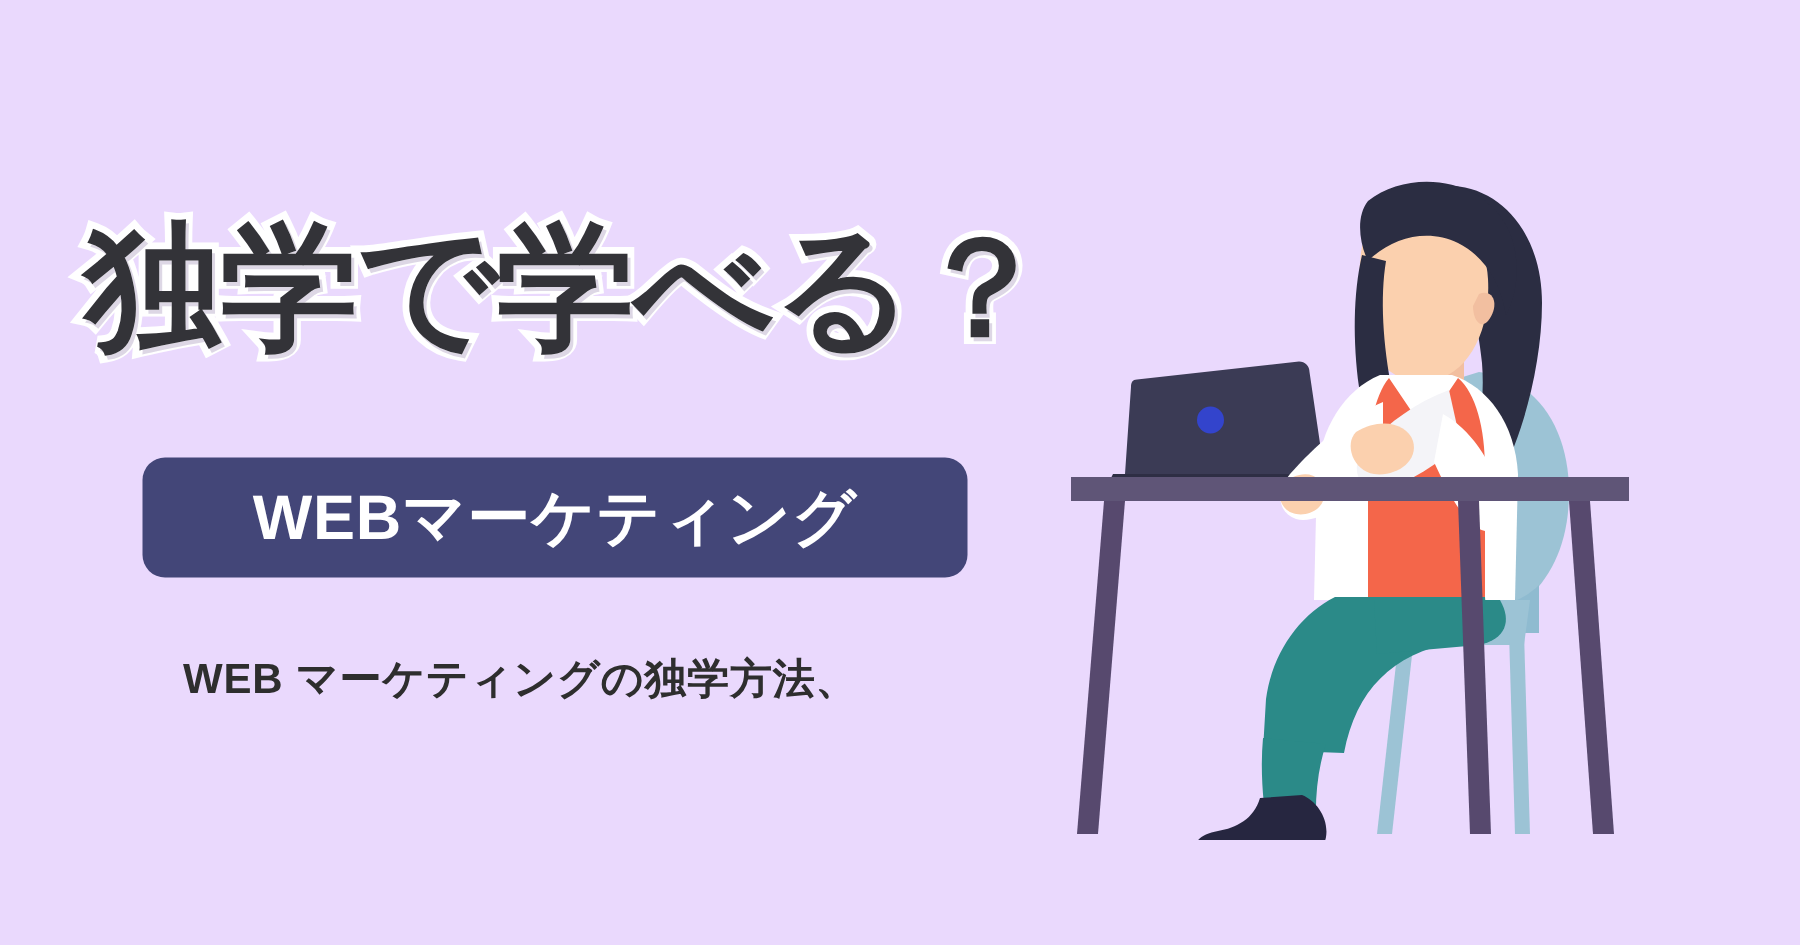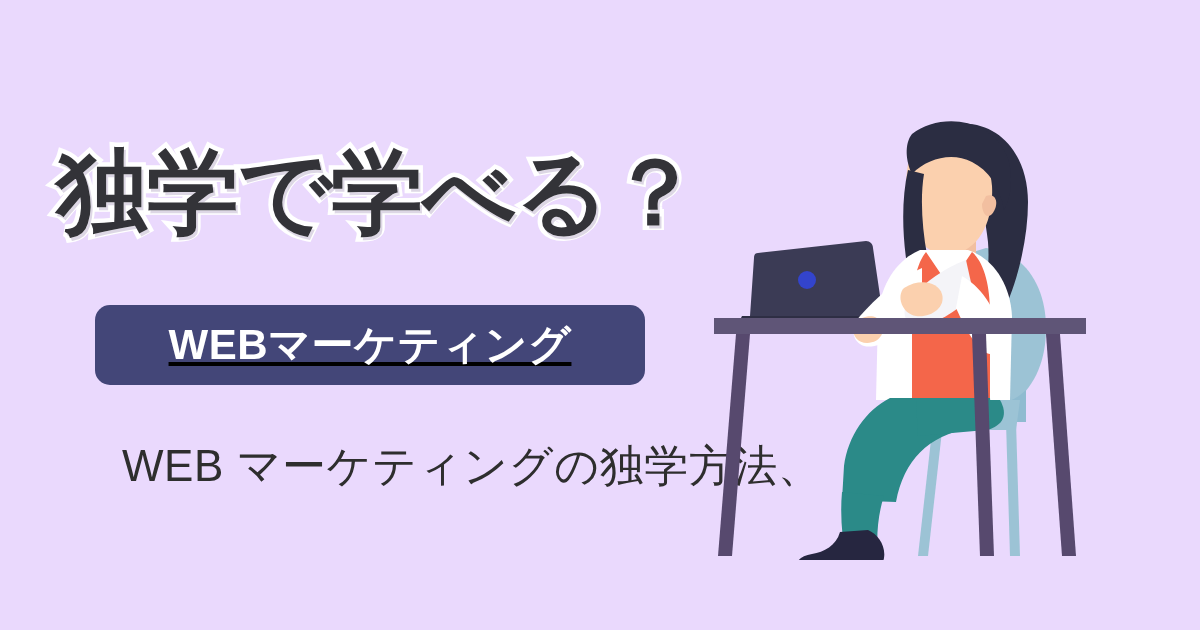--- a/index.html
+++ b/index.html
@@ -52,38 +52,37 @@
     left: 95px;
     top: 285px;
     width: 550px;
     height: 80px;
     background: #434678;
     border-radius: 15px;
     display: flex;
     align-items: center;
     justify-content: center;
     box-sizing: border-box;
-    text-decoration: underline;
   }
   #badge-label {
     color: #FFFFFF;
     font-size: 42px;
     font-weight: 600;
     letter-spacing: 0.5px;
     line-height: 1;
     white-space: nowrap;
   }
 
   #subtitle {
     position: absolute;
     left: 122px;
     top: 410px;
     color: #2E2E2E;
-    font-size: 44px;
-    font-weight: 400;
+    font-size: 28px;
+    font-weight: 700;
     line-height: 1.65;
     letter-spacing: 0.5px;
     white-space: nowrap;
   }
   #subtitle .sub-line { display: block; }
 
   
   #illustration {
     position: absolute;
     left: 690px;

